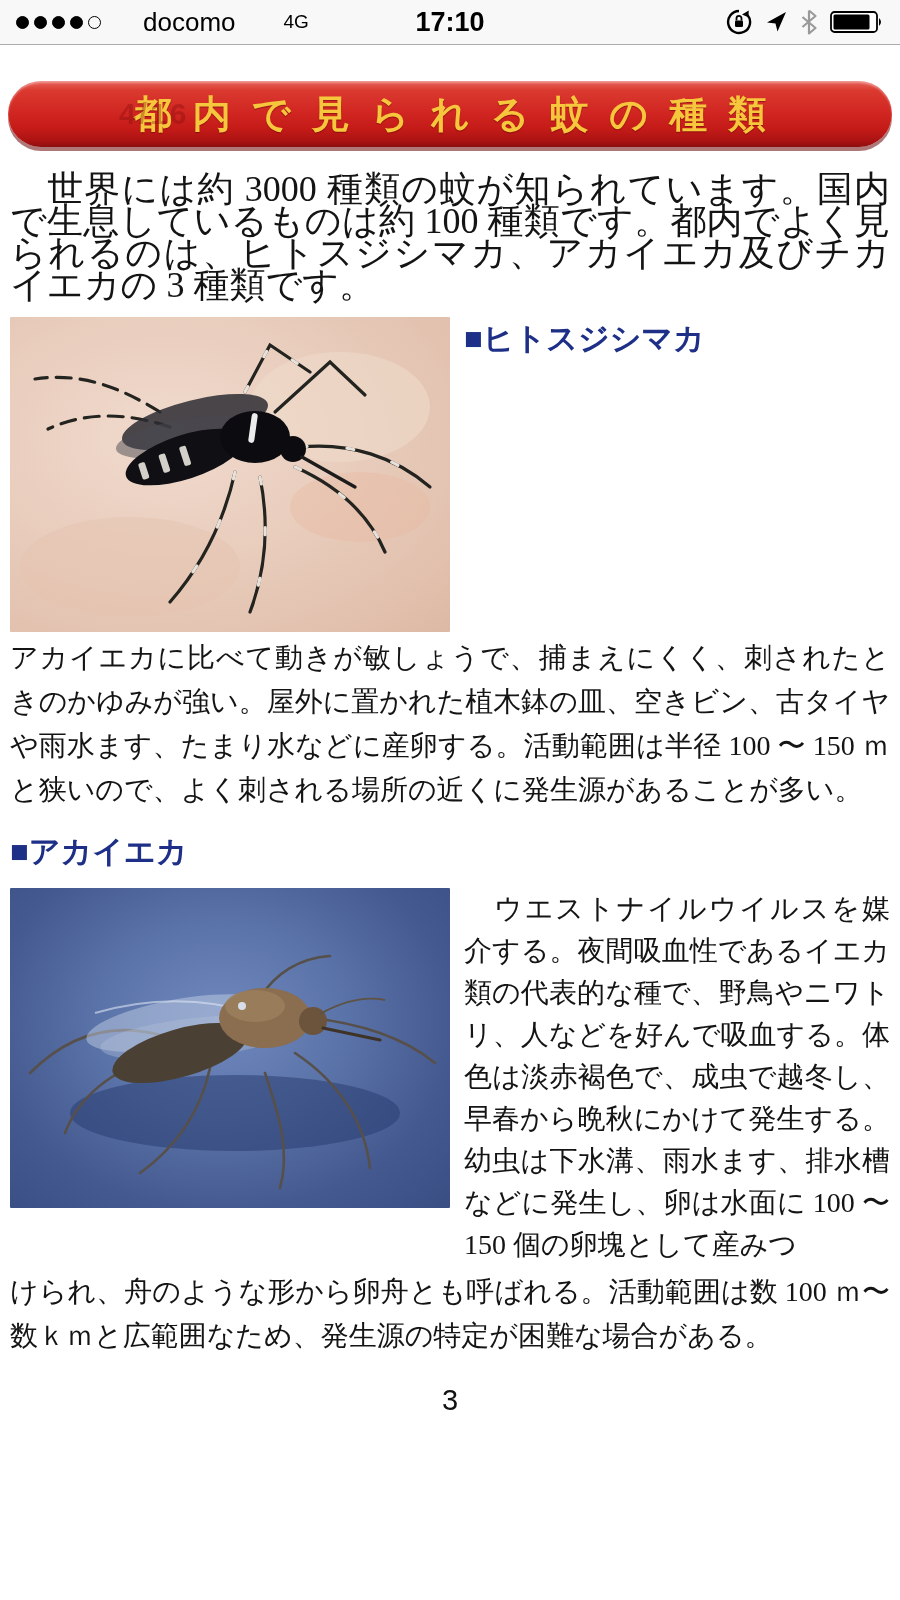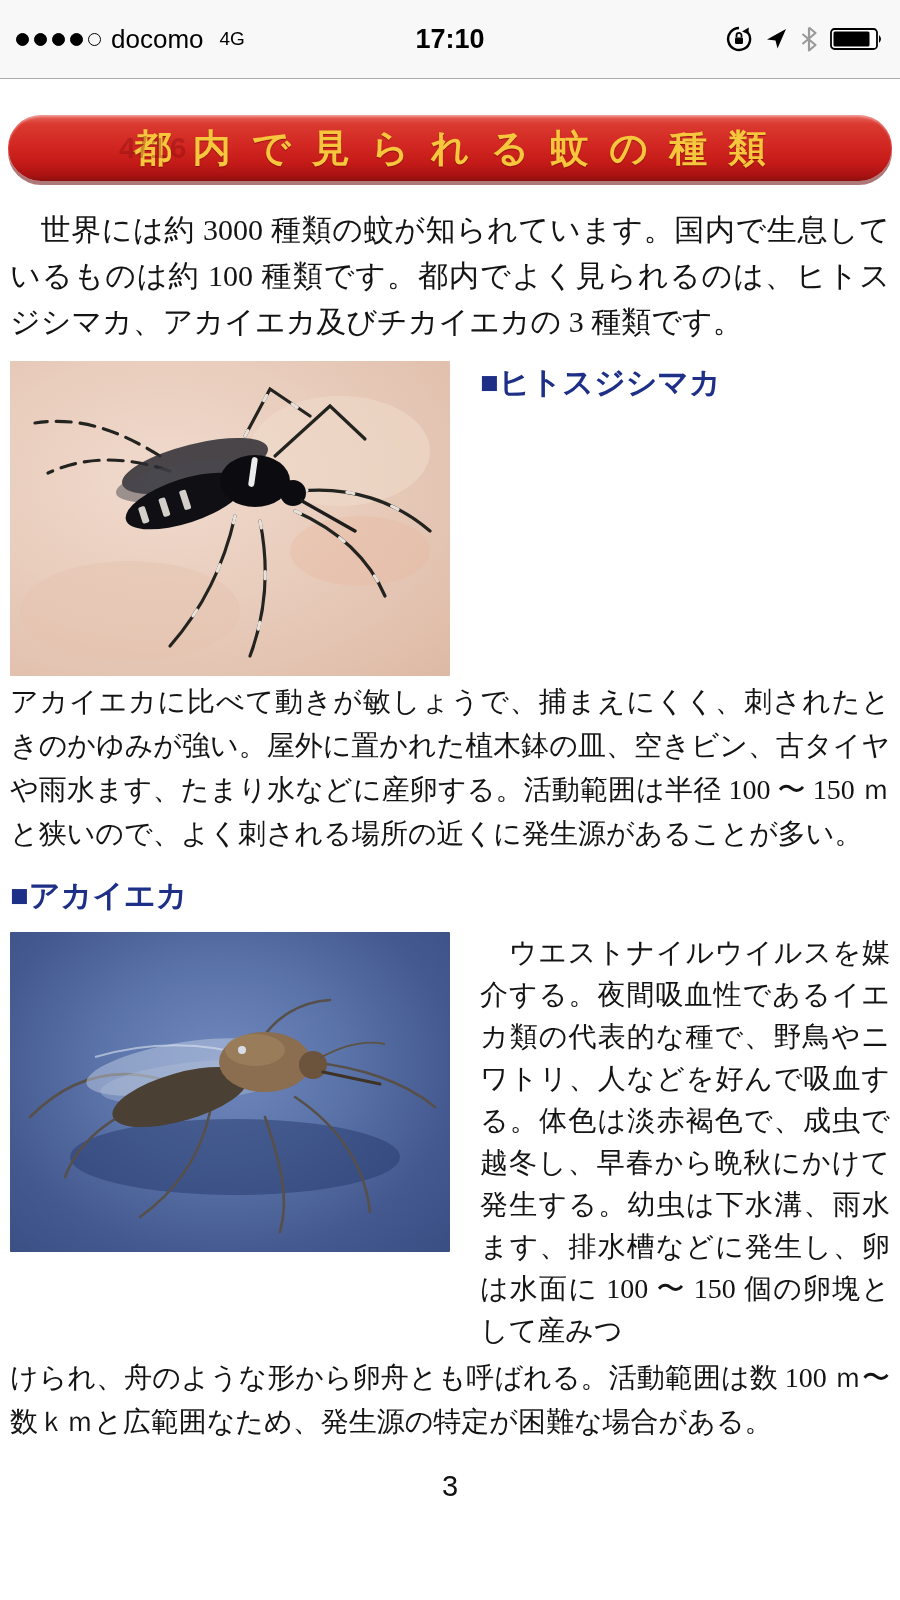--- a/index.html
+++ b/index.html
@@ -3,21 +3,21 @@
 <meta charset="utf-8">
 <style>
   html,body{margin:0;padding:0;}
   body{
     width:900px;height:1600px;overflow:hidden;background:#ffffff;
     font-family:"Liberation Serif","DejaVu Serif",serif;
     -webkit-font-smoothing:antialiased;
   }
   
   .chrome{background:#f8f8f8;border-bottom:1px solid #ababab;}
-  .status-row{height:44px;display:flex;align-items:center;padding:17px 16px;position:relative;}
+  .status-row{height:44px;display:flex;align-items:center;padding:0 16px;position:relative;gap:32px;}
   .sig{display:flex;align-items:center;gap:5px;margin-right:10px;}
   .sig .dot{width:13px;height:13px;border-radius:50%;border:1.5px solid #000;box-sizing:border-box;}
   .sig .dot.filled{background:#000;}
   .carrier{font-family:"Liberation Sans","DejaVu Sans",sans-serif;font-size:26px;color:#000;}
   .network{font-family:"Liberation Sans","DejaVu Sans",sans-serif;font-size:19px;color:#000;margin-left:16px;}
   .time{position:absolute;left:0;right:0;text-align:center;font-family:"Liberation Sans","DejaVu Sans",sans-serif;
         font-size:27px;font-weight:700;color:#000;pointer-events:none;}
   .right-icons{margin-left:auto;display:flex;align-items:center;gap:12px;z-index:2;}
   .right-icons svg{display:block;}
   .url-row{height:40px;display:flex;align-items:flex-start;justify-content:center;}
@@ -34,24 +34,24 @@
     font-size:38px;color:#f6c63c;letter-spacing:21px;text-indent:21px;white-space:nowrap;
     text-shadow:0 1px 1px rgba(90,0,0,.5);
   }
   .banner-watermark{
     position:absolute;left:111px;top:16px;
     font-family:"Liberation Sans","DejaVu Sans",sans-serif;font-weight:700;font-size:30px;
     color:rgba(120,8,8,.32);letter-spacing:3px;
   }
   
   .intro{
-    margin:26px 10px 0;font-size:30px;line-height:46px;color:#141414;
+    margin:26px 10px 0;font-size:36px;line-height:32px;color:#141414;
     text-align:justify;overflow-wrap:break-word;
   }
-  .sec-row{margin:16px 10px 0;display:flex;gap:30px;align-items:flex-start;}
+  .sec-row{margin:16px 10px 0;display:flex;gap:14px;align-items:flex-start;}
   .photo{flex:none;border-radius:1px;overflow:hidden;}
   .photo svg{display:block;}
   .photo1{width:440px;height:315px;
     background:radial-gradient(ellipse at 35% 38%, #f0dacd 0%, #e9cdbd 45%, #e2c1ae 80%, #dcb9a4 100%);}
   .photo2{width:440px;height:320px;
     background:radial-gradient(ellipse at 48% 42%, #7088bd 0%, #5a73a8 38%, #44598f 72%, #394e83 100%);}
   .col{flex:1;min-width:0;}
   .sec-heading{
     font-family:"Liberation Sans","DejaVu Sans",sans-serif;font-weight:700;
     font-size:31px;color:#1e2f87;margin:2px 0 10px;line-height:40px;

